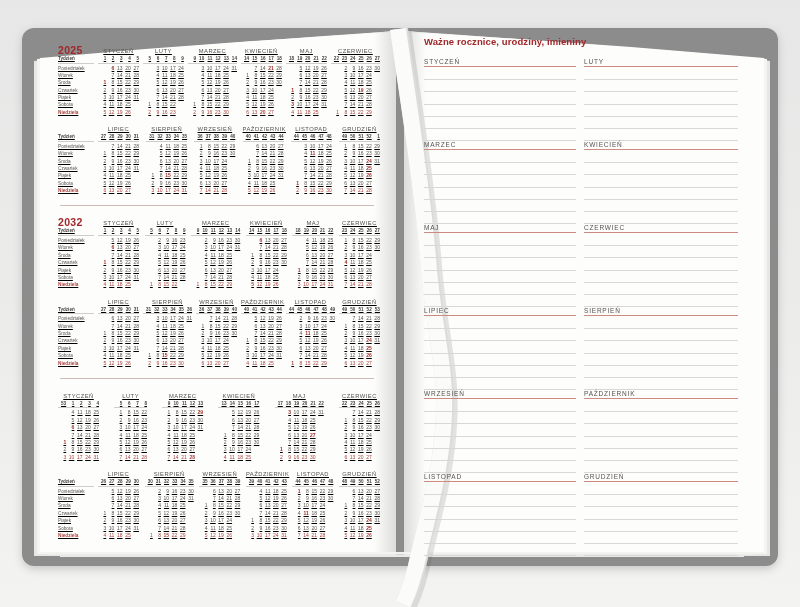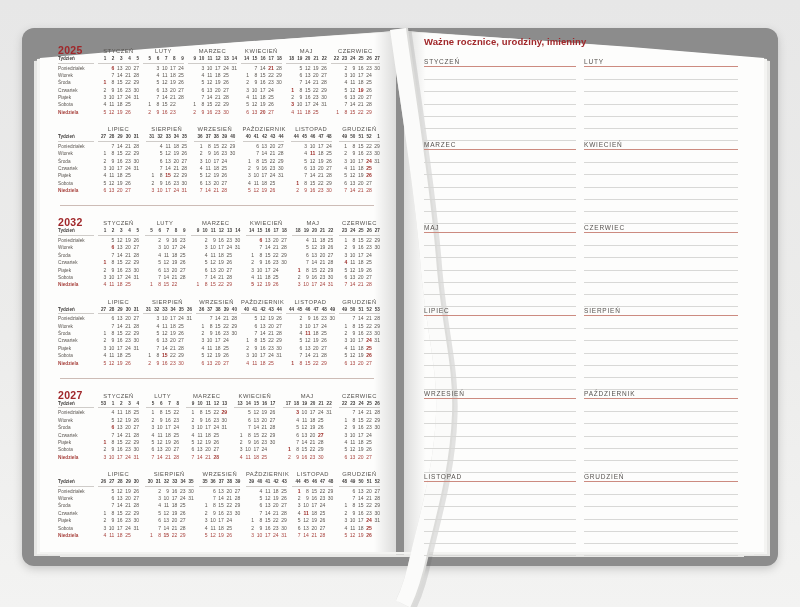--- a/index.html
+++ b/index.html
@@ -10,21 +10,21 @@
   .scene{
     position:relative;width:800px;height:607px;overflow:hidden;
     background:linear-gradient(180deg,#e7e7e7 0%,#ececeb 55%,#f3f3f2 100%);
     font-family:"Liberation Sans",sans-serif;
   }
   svg.book-svg,svg.ribbon-svg{position:absolute;left:0;top:0;width:800px;height:607px;}
   svg.ribbon-svg{pointer-events:none;}
 
   
   .left-content{position:absolute;left:58px;top:46px;width:322px;z-index:2;}
-  .year-block{position:relative;}
+  .year-block{position:relative;text-decoration:underline;}
   .half-row{display:flex;}
   .half-row.h2{margin-top:8px;}
   .labels{width:40px;flex:none;position:relative;}
   .lbl-year{position:absolute;top:-2px;left:0;font-size:10.5px;font-weight:bold;letter-spacing:0.3px;color:var(--accent);}
   .lbl-head{height:10px;}
   .lbl-week{height:6.5px;line-height:6.5px;font-size:4.6px;font-weight:bold;color:#454240;border-bottom:1px solid #cfccc9;margin-bottom:1px;width:36px;}
   .lbl-day{height:7.4px;line-height:7.4px;font-size:4.7px;color:#5b5651;white-space:nowrap;}
   .lbl-day.sunday{color:var(--sunday);font-weight:bold;}
   .months{flex:1;display:flex;justify-content:space-between;}
   .m-name{height:10px;line-height:11px;font-size:5.8px;letter-spacing:0.5px;color:#55524e;text-align:center;white-space:nowrap;}
@@ -1601,32 +1601,20 @@
                 <span class="dc">27</span>
                 <span class="dc"></span>
               </div>
             </div>
           </div>
         </div>
       </div>
       <div class="year-divider"></div>
       <div class="year-block">
         <div class="half-row">
-          <div class="labels">
-            <div class="lbl-year">2027</div>
-            <div class="lbl-head"></div>
-            <div class="lbl-week">Tydzień</div>
-            <div class="lbl-day">Poniedziałek</div>
-            <div class="lbl-day">Wtorek</div>
-            <div class="lbl-day">Środa</div>
-            <div class="lbl-day">Czwartek</div>
-            <div class="lbl-day">Piątek</div>
-            <div class="lbl-day">Sobota</div>
-            <div class="lbl-day sunday">Niedziela</div>
-          </div>
           <div class="months">
             <div class="month" style="width: 41px;">
               <div class="m-name">STYCZEŃ</div>
               <div class="m-week">
                 <span class="wc">53</span>
                 <span class="wc">1</span>
                 <span class="wc">2</span>
                 <span class="wc">3</span>
                 <span class="wc">4</span>
               </div>

